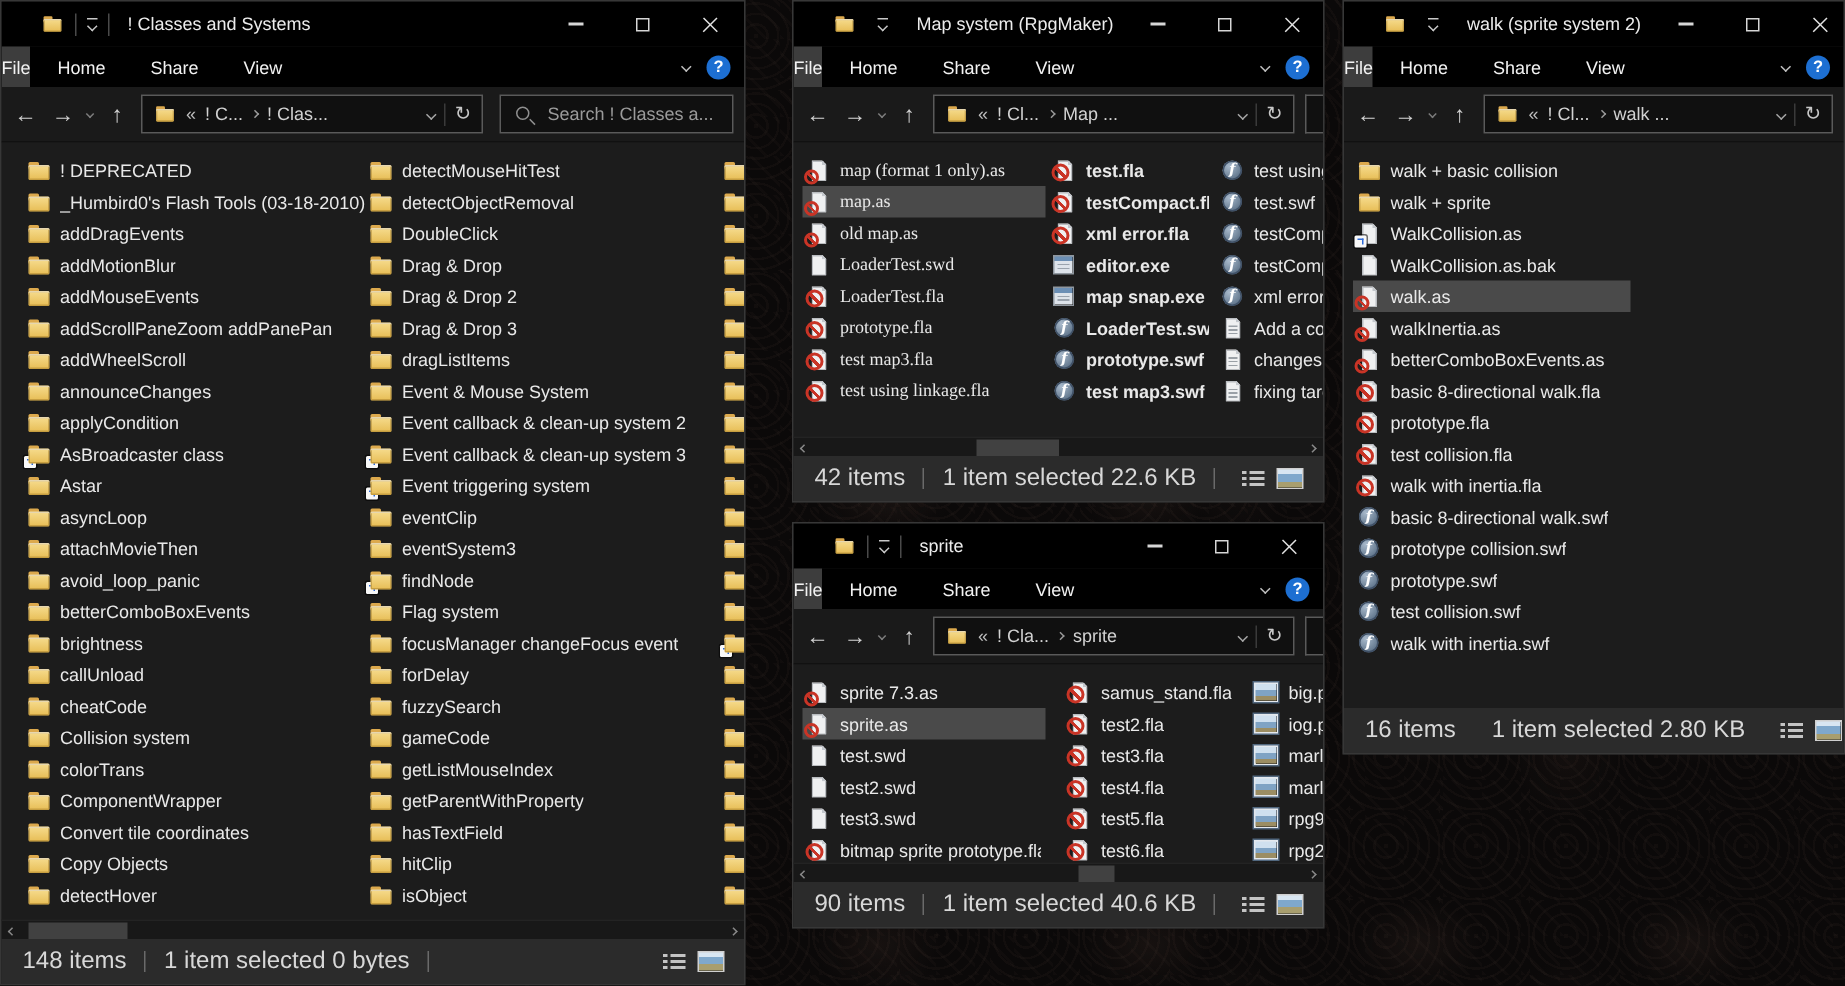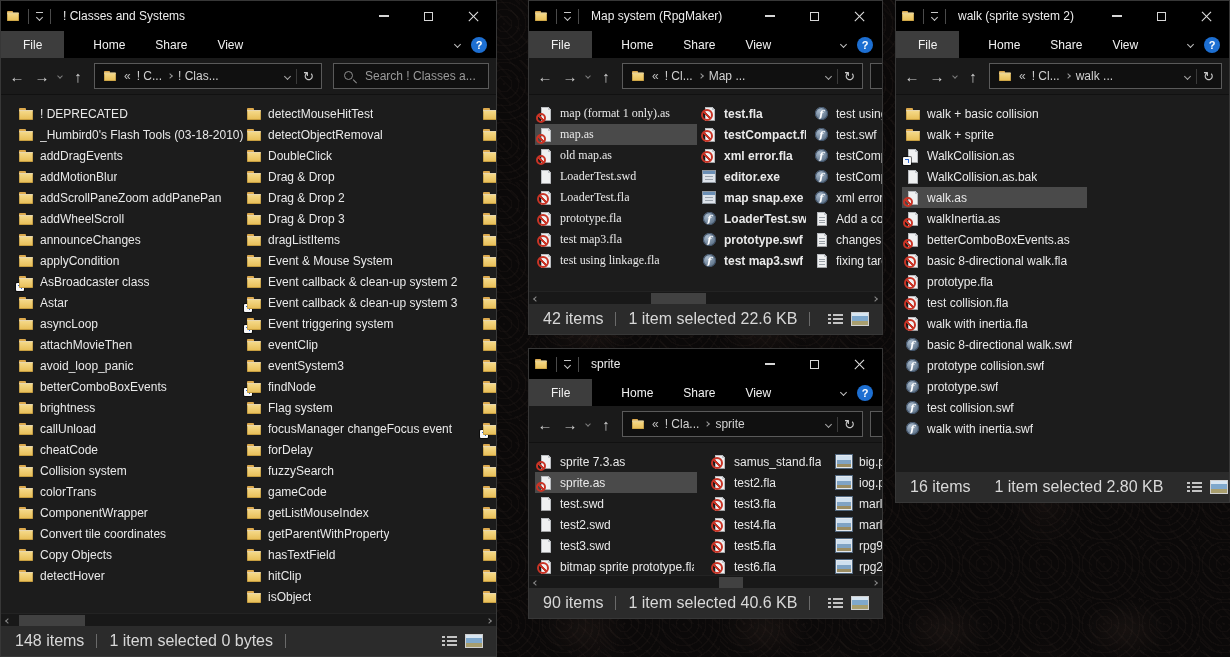--- a/index.html
+++ b/index.html
@@ -11,36 +11,36 @@
     background-image:
       radial-gradient(ellipse 60px 42px at 25% 20%, rgba(74,54,46,.20), transparent 70%),
       radial-gradient(ellipse 52px 70px at 75% 62%, rgba(66,48,42,.17), transparent 70%),
       repeating-radial-gradient(circle at 40% 40%, rgba(82,62,54,.10) 0 1.5px, transparent 1.5px 7px),
       repeating-linear-gradient(45deg, rgba(52,40,36,.12) 0 2px, transparent 2px 11px);
     background-size:180px 150px, 220px 190px, 60px 60px, 26px 26px;
   }
   .window { position:absolute; background:#1c1c1c; border:1px solid #373737; overflow:hidden;
             display:flex; flex-direction:column; }
   
-  .titlebar { flex:0 0 30px; background:#000; display:flex; align-items:center; padding-left:4px; gap:7px; }
+  .titlebar { flex:0 0 30px; background:#000; display:flex; align-items:center; padding-left:26px; gap:7px; }
   .qat-sep { width:1px; height:15px; background:#4a4a4a; }
   .qat-chv { display:flex; flex-direction:column; align-items:center; color:#c8c8c8; }
   .qat-chv .qbar { width:7px; height:1.5px; background:#c8c8c8; margin-bottom:2px; }
   .title-text { font-size:12px; color:#ececec; margin-left:5px; white-space:nowrap; }
   .controls { margin-left:auto; display:flex; height:100%; }
   .ctrl { width:45px; display:flex; align-items:center; justify-content:center; }
   .ic-min { width:10px; height:1.2px; background:#d6d6d6; }
   .ic-max { width:9px; height:9px; border:1px solid #d6d6d6; }
   .ic-close { position:relative; width:11px; height:11px; }
   .ic-close::before,.ic-close::after { content:''; position:absolute; left:-1px; top:5px; width:13px; height:1.3px; background:#e2e2e2; }
   .ic-close::before { transform:rotate(45deg); } .ic-close::after { transform:rotate(-45deg); }
   
   .ribbon { flex:0 0 27px; background:#000; display:flex; align-items:stretch; font-size:12px; color:#f2f2f2; }
   .rtab { padding:0 15px; display:flex; align-items:center; }
-  .rtab.file { background:#3d3d3d; padding:0 22px; margin-right:14px; }
+  .rtab.file { background:#3d3d3d; padding:0 0; margin-right:3px; }
   .ribbon-right { margin-left:auto; display:flex; align-items:center; gap:11px; padding-right:9px; }
   .help-btn { width:16px; height:16px; border-radius:50%; background:#1d6fd2; color:#fff; font-weight:bold;
               font-size:11px; display:flex; align-items:center; justify-content:center; }
   
   .chv { display:inline-block; width:5px; height:5px; border-right:1.6px solid currentColor; border-bottom:1.6px solid currentColor; }
   .chv.down { transform:rotate(45deg); } .chv.right { transform:rotate(-45deg); } .chv.left { transform:rotate(135deg); }
   .rchv { color:#c0c0c0; } .navchv { color:#7d7d7d; width:4px; height:4px; } .abchv { color:#a8a8a8; }
   .csep { color:#9a9a9a; width:4px; height:4px; }
   
   .navbar { flex:0 0 37px; background:#1a1a1a; display:flex; align-items:center; padding:0 7px; gap:7px;
@@ -185,20 +185,24 @@
         <div class="item">
           <span class="fi fi-folder"></span>
           <span class="lbl">addDragEvents</span>
         </div>
         <div class="item">
           <span class="fi fi-folder"></span>
           <span class="lbl">addMotionBlur</span>
         </div>
         <div class="item">
           <span class="fi fi-folder"></span>
+          <span class="lbl">addMouseEvents</span>
+        </div>
+        <div class="item">
+          <span class="fi fi-folder"></span>
           <span class="lbl">addScrollPaneZoom  addPanePan</span>
         </div>
         <div class="item">
           <span class="fi fi-folder"></span>
           <span class="lbl">addWheelScroll</span>
         </div>
         <div class="item">
           <span class="fi fi-folder"></span>
           <span class="lbl">announceChanges</span>
         </div>

